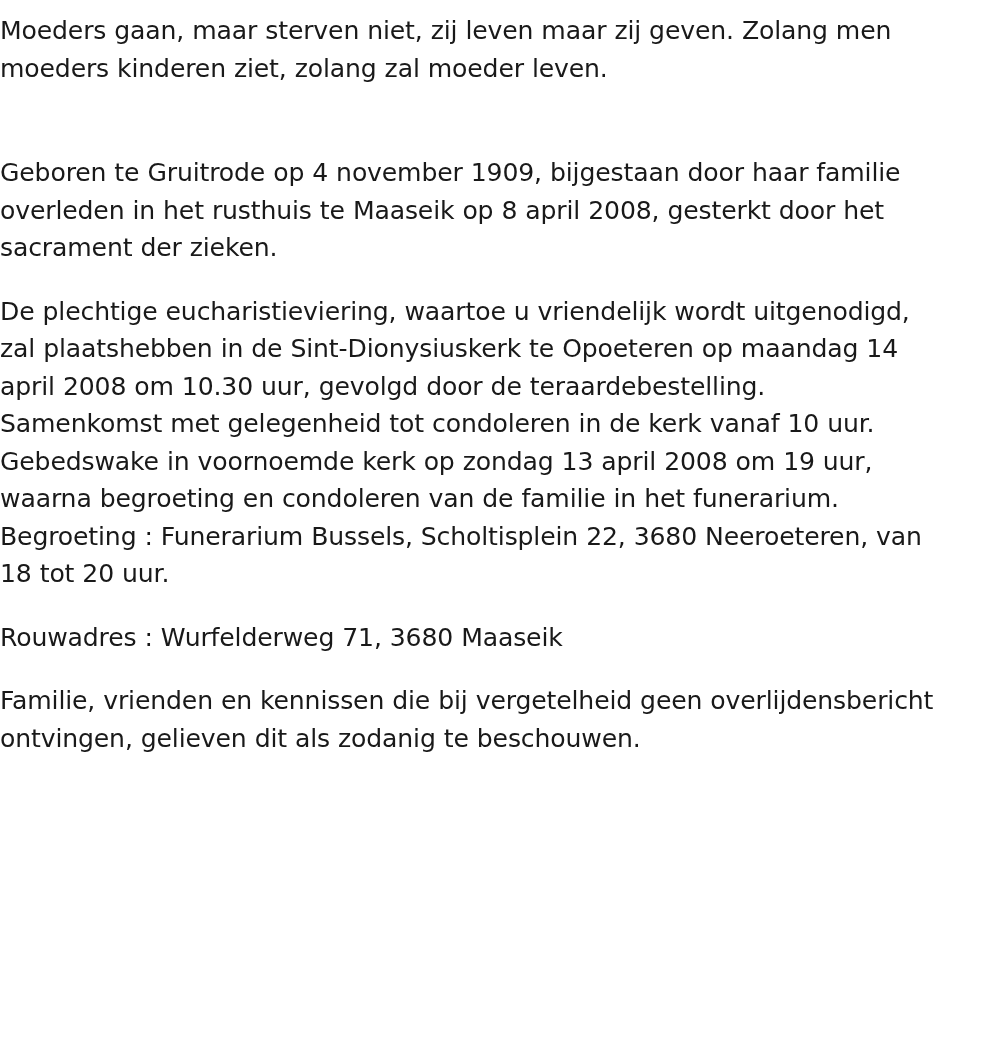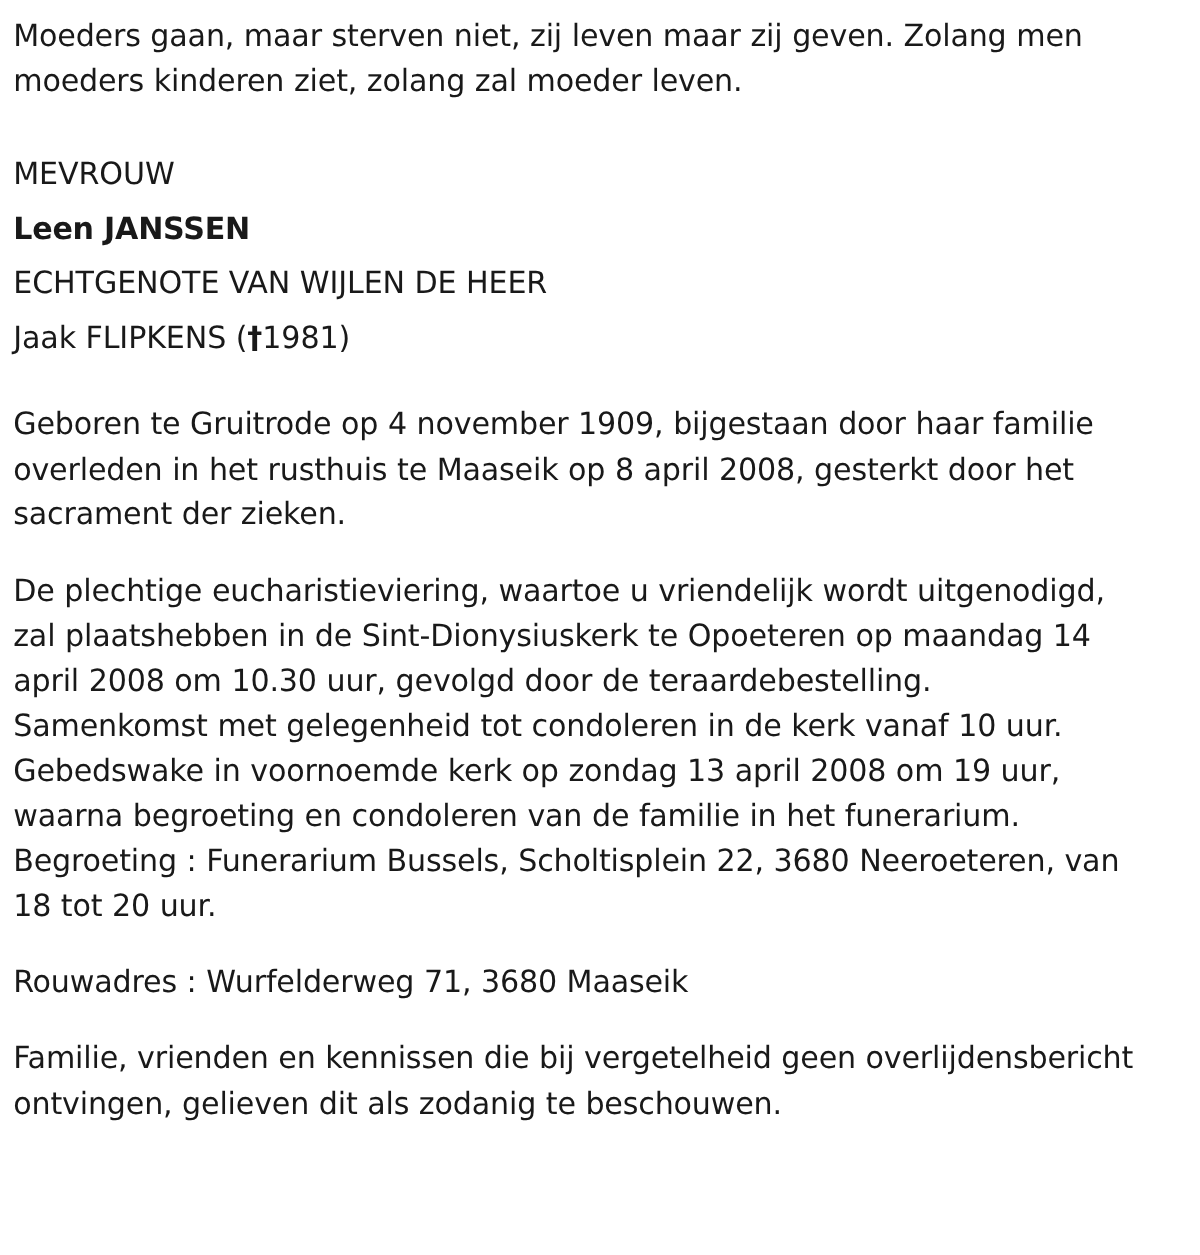--- a/index.html
+++ b/index.html
@@ -14,21 +14,21 @@
     overflow: hidden;
     font-family: "DejaVu Sans", "Liberation Sans", sans-serif;
     color: #191919;
     -webkit-font-smoothing: antialiased;
   }
 
   .notice {
     box-sizing: border-box;
     width: 1000px;
     height: 1046px;
-    padding: 12px 8px 0 11px;
+    padding: 12px 8px 0 0;
     background: #ffffff;
   }
 
   
   .para {
     margin: 0;
     font-size: 25.5px;
     line-height: 37.5px;
     font-weight: 400;
     letter-spacing: -0.15px;
@@ -69,26 +69,20 @@
 </style>
 </head>
 <body>
 
 <div class="notice">
 
   <p class="para">Moeders gaan, maar sterven niet, zij leven maar zij geven. Zolang men moeders kinderen ziet, zolang zal moeder leven.</p>
 
   <div class="gap-lg"></div>
 
-  <div>
-    <div class="ident-line">MEVROUW</div>
-    <div class="ident-line ident-name">Leen JANSSEN</div>
-    <div class="ident-line">ECHTGENOTE VAN WIJLEN DE HEER</div>
-    <div class="ident-line"><span>Jaak FLIPKENS (</span><span class="dagger">†</span><span>1981</span><span>)</span></div>
-  </div>
 
   <div class="gap-md"></div>
 
   <p class="para">Geboren te Gruitrode op 4 november 1909, bijgestaan door haar familie overleden in het rusthuis te Maaseik op 8 april 2008, gesterkt door het sacrament der zieken.</p>
 
   <div class="gap-sm"></div>
 
   <div>
     <span class="para blockline">De plechtige eucharistieviering, waartoe u vriendelijk wordt uitgenodigd,</span>
     <span class="para blockline">zal plaatshebben in de Sint-Dionysiuskerk te Opoeteren op maandag 14</span>

